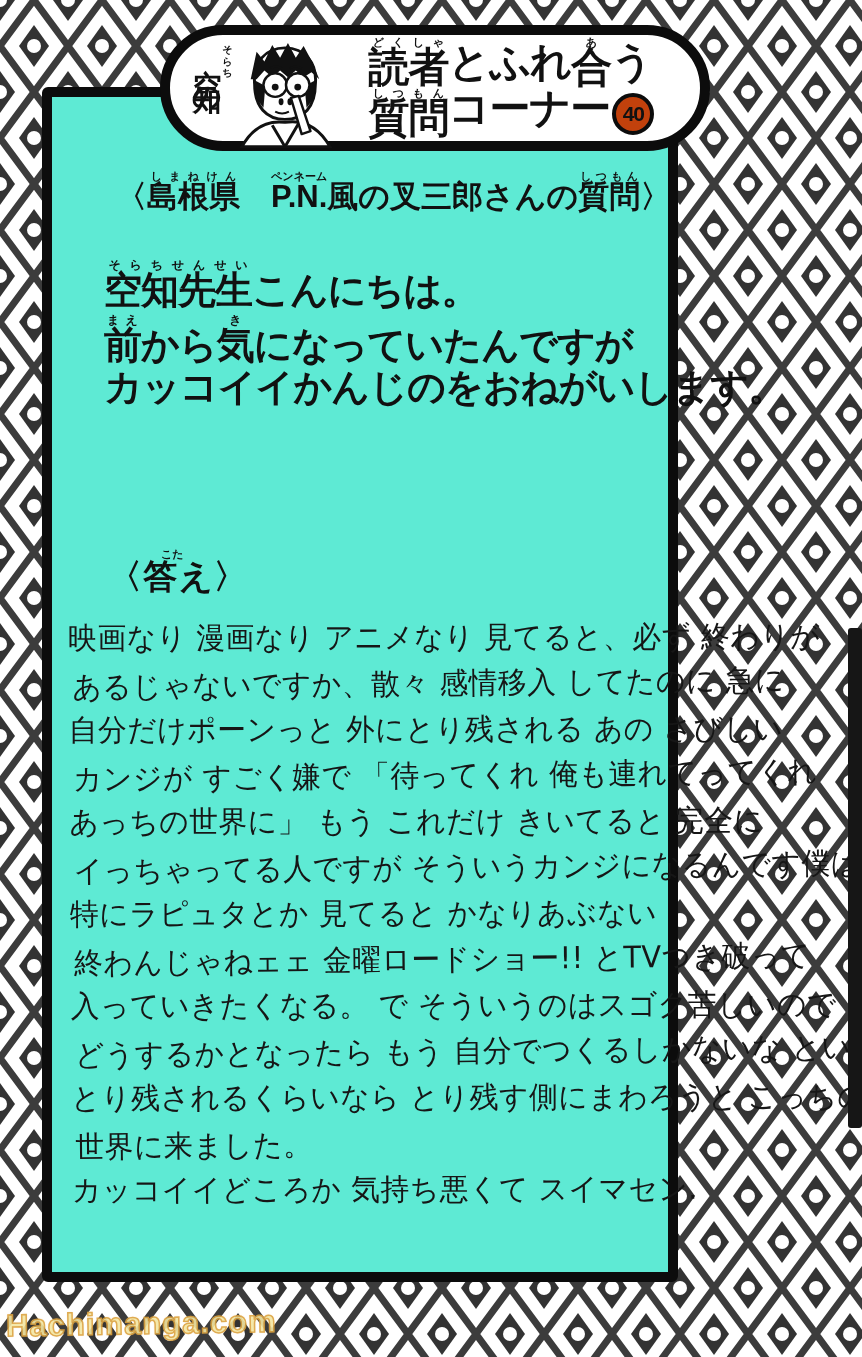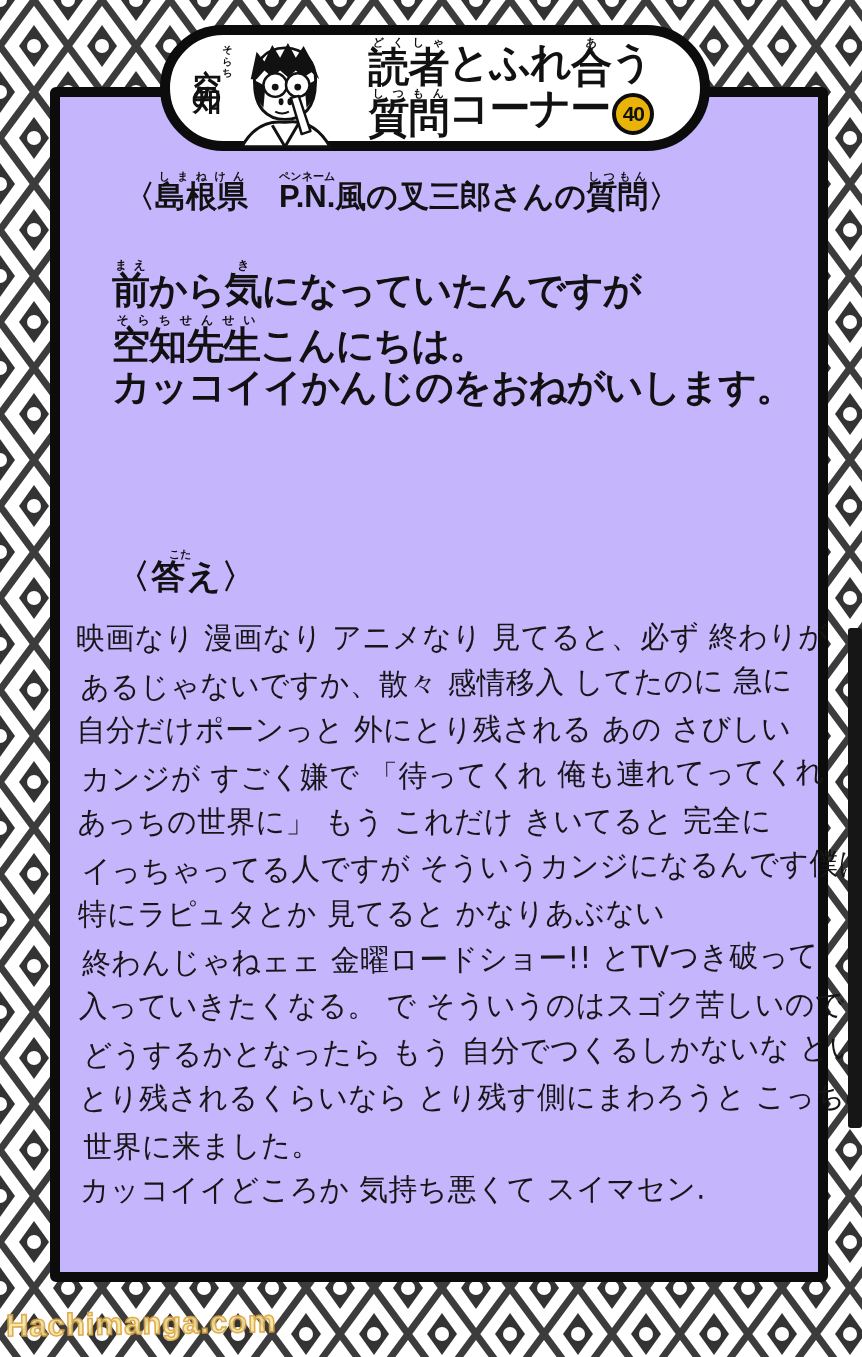--- a/index.html
+++ b/index.html
@@ -5,22 +5,22 @@
   html,body{margin:0;padding:0;background:#888;}
   .page{
     position:relative; width:862px; height:1357px; overflow:hidden;
     background:#ffffff;
     font-family:"Liberation Sans","DejaVu Sans",sans-serif;
     color:#111;
   }
   .bg-pattern{position:absolute;left:0;top:0;z-index:0;}
   
   .panel{
-    position:absolute; left:50px; top:87px; width:778px; height:1195px;
-    box-sizing:border-box; background:#c4b5fd; border:10px solid #0c0c0c;
+    position:absolute; left:42px; top:87px; width:636px; height:1195px;
+    box-sizing:border-box; background:#5eead4; border:10px solid #0c0c0c;
     border-radius:6px; z-index:1;
   }
   
   .capsule{
     position:absolute; left:160px; top:25px; width:550px; height:126px;
     box-sizing:border-box; background:#fff; border:10px solid #0c0c0c;
     border-radius:66px; z-index:3;
     display:flex; align-items:center; padding:0 10px 0 22px; gap:4px;
   }
   .author-vert{
@@ -32,21 +32,21 @@
   .cap-titles{flex:1 1 auto; padding-left:2px;}
   .cap-line{
     font-size:41px; font-weight:900; line-height:1.0; white-space:nowrap;
     letter-spacing:-1px; display:flex; align-items:center;margin-left:28px;
   }
   .cap-line ruby rt{font-size:11px; font-weight:700; letter-spacing:0;}
   .issue-badge{
     display:inline-flex; align-items:center; justify-content:center;
     width:34px; height:34px; border:4px solid #0c0c0c; border-radius:50%;
     font-size:21px; font-weight:900; letter-spacing:-1px; margin-left:2px;
-    background:#eab308; flex:0 0 auto;
+    background:#c2410c; flex:0 0 auto;
   }
   
   .q-header{
     position:absolute; left:64px; top:74px; font-size:31px; font-weight:800;
     white-space:nowrap; letter-spacing:0;
   }
   .q-header rt{font-size:11px; font-weight:700;}
   
   .q-block{position:absolute; left:52px; top:162px;}
   .q-line{
@@ -110,22 +110,22 @@
       </pattern>
     </defs>
     <rect width="100%" height="100%" fill="url(#argyle)"></rect>
   </svg>
 
   <div class="panel">
 
     <div class="q-header">〈<ruby>島根県<rt>しまねけん</rt></ruby>　<ruby>P.N.<rt>ペンネーム</rt></ruby>風の叉三郎さんの<ruby>質問<rt>しつもん</rt></ruby>〉</div>
 
     <div class="q-block">
+      <div class="q-line"><ruby>空知先生<rt>そらちせんせい</rt></ruby>こんにちは。</div>
       <div class="q-line"><ruby>前<rt>まえ</rt></ruby>から<ruby>気<rt>き</rt></ruby>になっていたんですが</div>
-      <div class="q-line"><ruby>空知先生<rt>そらちせんせい</rt></ruby>こんにちは。</div>
       <div class="q-line">カッコイイかんじのをおねがいします。</div>
     </div>
 
     <div class="a-label">〈<ruby>答<rt>こた</rt></ruby>え〉</div>
 
     <div class="hw-block">
         <div class="hw-line">映画なり 漫画なり アニメなり 見てると、必ず 終わりが</div>
         <div class="hw-line">あるじゃないですか、散々 感情移入 してたのに 急に</div>
         <div class="hw-line">自分だけポーンっと 外にとり残される あの さびしい</div>
         <div class="hw-line">カンジが すごく嫌で 「待ってくれ 俺も連れてってくれ</div>

